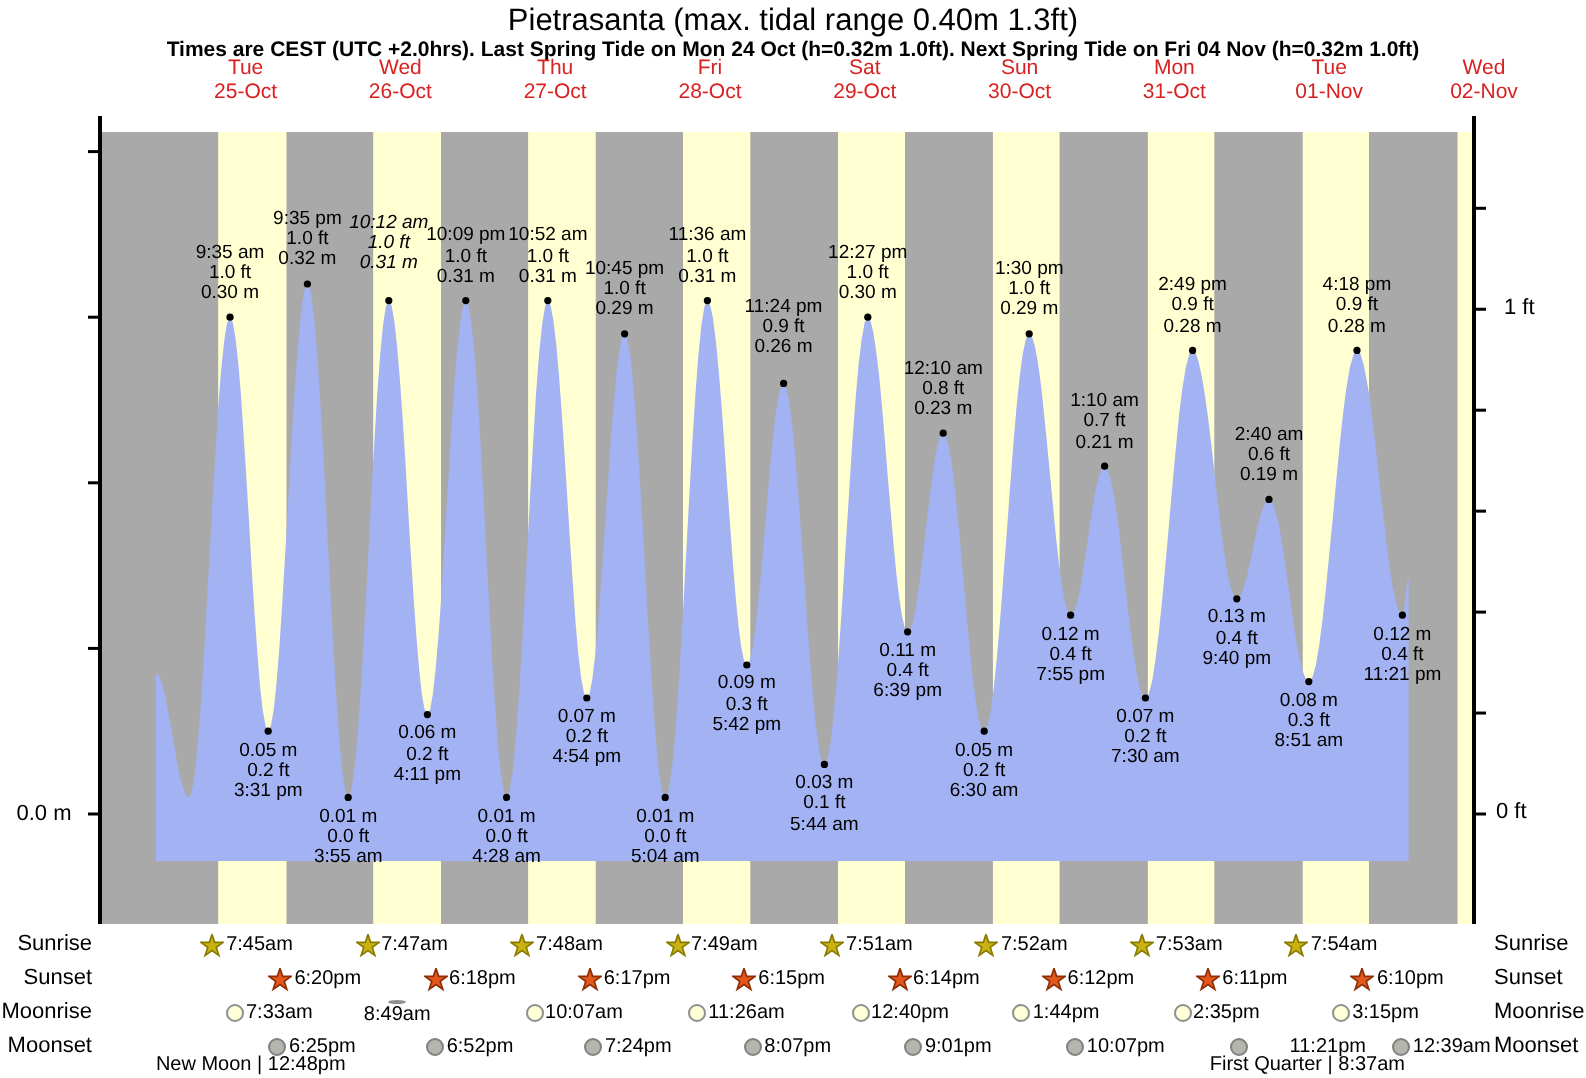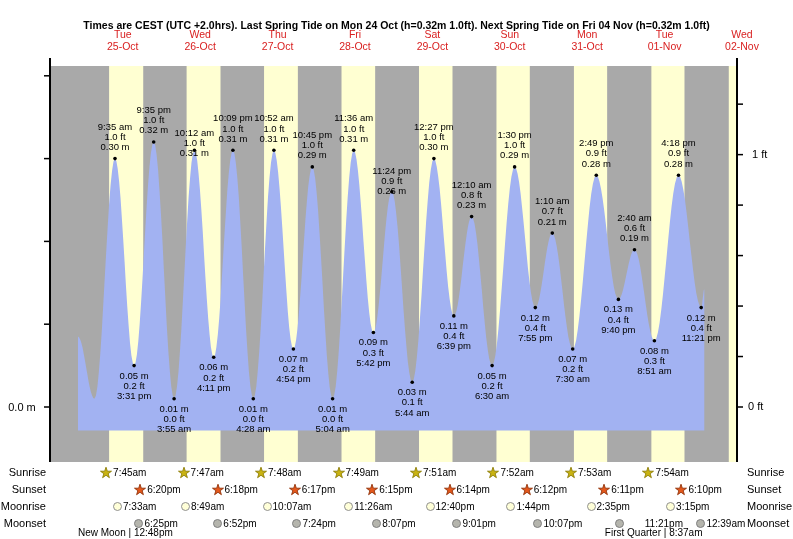--- a/index.html
+++ b/index.html
@@ -17,20 +17,21 @@
   .row-lab{font-size:11px;white-space:nowrap;}
   .alm-entry{display:flex;align-items:center;height:13px;white-space:nowrap;}
   .alm-entry .t{font-size:10px;margin-left:1px;}
   .alm-circle{width:9px;height:9px;border-radius:50%;box-sizing:border-box;}
   .annot{font-size:10px;white-space:nowrap;}
 </style>
 </head>
 <body>
 
 <div id="app">
+  <div id="title" class="abs ctr">Pietrasanta (max. tidal range 0.40m 1.3ft)</div>
   <div id="subtitle" class="abs ctr">Times are CEST (UTC +2.0hrs). Last Spring Tide on Mon 24 Oct (h=0.32m 1.0ft). Next Spring Tide on Fri 04 Nov (h=0.32m 1.0ft)</div>
 
   <div id="day-labels">
       <div class="abs day-label" style="left: 90.8px; top: 29px; color: rgb(217, 33, 33);">
         <div>Tue</div>
         <div>25-Oct</div>
       </div>
       <div class="abs day-label" style="left: 168.2px; top: 29px; color: rgb(217, 33, 33);">
         <div>Wed</div>
         <div>26-Oct</div>
@@ -137,21 +138,21 @@
       <div class="abs tlabel" style="left: 120.705px; top: 105.04px;">
         <div>9:35 pm</div>
         <div>1.0 ft</div>
         <div>0.32 m</div>
       </div>
       <div class="abs tlabel" style="left: 141.132px; top: 403.72px;">
         <div>0.01 m</div>
         <div>0.0 ft</div>
         <div>3:55 am</div>
       </div>
-      <div class="abs tlabel" style="left: 161.395px; top: 128px;">
+      <div class="abs tlabel" style="left: 161.395px; top: 107px; font-style: italic;">
         <div>10:12 am</div>
         <div>1.0 ft</div>
         <div>0.31 m</div>
       </div>
       <div class="abs tlabel" style="left: 180.69px; top: 362.32px;">
         <div>0.06 m</div>
         <div>0.2 ft</div>
         <div>4:11 pm</div>
       </div>
       <div class="abs tlabel" style="left: 199.934px; top: 113.32px;">
@@ -187,21 +188,21 @@
       <div class="abs tlabel" style="left: 320.71px; top: 113.32px;">
         <div>11:36 am</div>
         <div>1.0 ft</div>
         <div>0.31 m</div>
       </div>
       <div class="abs tlabel" style="left: 340.382px; top: 337.48px;">
         <div>0.09 m</div>
         <div>0.3 ft</div>
         <div>5:42 pm</div>
       </div>
-      <div class="abs tlabel" style="left: 358.765px; top: 166px;">
+      <div class="abs tlabel" style="left: 358.765px; top: 149px;">
         <div>11:24 pm</div>
         <div>0.9 ft</div>
         <div>0.26 m</div>
       </div>
       <div class="abs tlabel" style="left: 379.189px; top: 387.16px;">
         <div>0.03 m</div>
         <div>0.1 ft</div>
         <div>5:44 am</div>
       </div>
       <div class="abs tlabel" style="left: 400.851px; top: 121.6px;">
@@ -383,21 +384,21 @@
       <div class="abs alm-entry" style="left: 675.487px; top: 483px;">
         <svg width="12" height="12" viewBox="0 0 11.2 11.2">
           <path d="M5.6 0.2 L6.83 3.9 L10.74 3.93 L7.6 6.25 L8.78 9.97 L5.6 7.7 L2.42 9.97 L3.6 6.25 L0.46 3.93 L4.37 3.9 Z" fill="#e4581c" stroke="#8e2e04" stroke-width="0.8"></path>
         </svg>
         <span class="t">6:10pm</span>
       </div>
       <div class="abs alm-entry" style="left: 113px; top: 500px;">
         <div class="alm-circle" style="background: rgb(255, 255, 216); border: 1px solid rgb(144, 144, 144);"></div>
         <span class="t">7:33am</span>
       </div>
-      <div class="abs alm-entry" style="left: 180.934px; top: 500px;">
+      <div class="abs alm-entry" style="left: 180.934px; top: 500px; flex-direction: column;">
         <div class="alm-circle" style="background: rgb(255, 255, 216); border: 1px solid rgb(144, 144, 144);"></div>
         <span class="t">8:49am</span>
       </div>
       <div class="abs alm-entry" style="left: 262.526px; top: 500px;">
         <div class="alm-circle" style="background: rgb(255, 255, 216); border: 1px solid rgb(144, 144, 144);"></div>
         <span class="t">10:07am</span>
       </div>
       <div class="abs alm-entry" style="left: 344.173px; top: 500px;">
         <div class="alm-circle" style="background: rgb(255, 255, 216); border: 1px solid rgb(144, 144, 144);"></div>
         <span class="t">11:26am</span>

